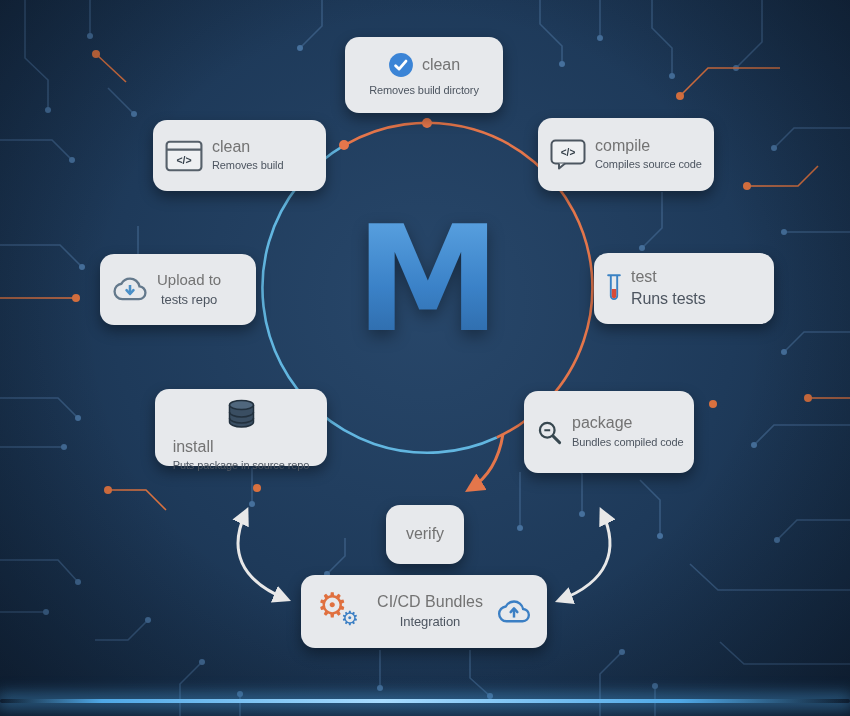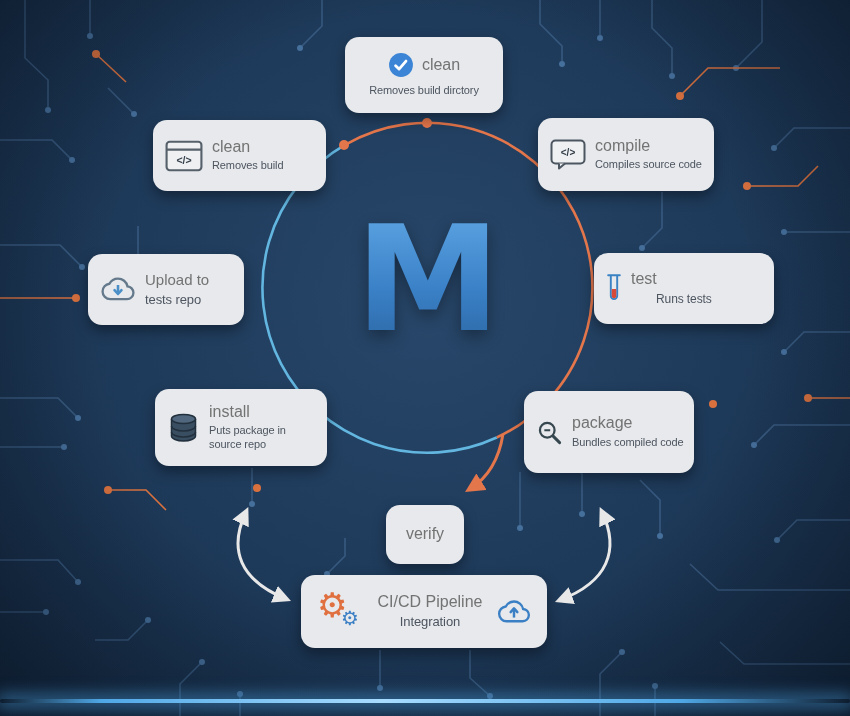--- a/index.html
+++ b/index.html
@@ -220,21 +220,21 @@
         <path d="M9 24.5 L9 29.5 L15 24.5" fill="#eef0f2" stroke="#4c5660" stroke-width="2" stroke-linejoin="round"></path>
         <text x="18" y="17" font-size="10" text-anchor="middle" fill="#333e48" font-weight="bold">&lt;/&gt;</text>
       </svg>
     </span>
     <div class="txt">
       <span class="title">compile</span>
       <span class="subtitle">Compiles source code</span>
     </div>
   </div>
 
-  <div class="card" style="left:88px; top:254px; width:156px; height:71px;">
+  <div class="card" style="left:100px; top:254px; width:156px; height:71px;text-align:center;">
     <span class="icon">
       <svg width="36" height="27" viewBox="0 0 24 21">
         <path d="M19.35 8.04A7.49 7.49 0 0 0 12 2C9.11 2 6.6 3.64 5.35 6.04A5.99 5.99 0 0 0 0 12c0 3.31 2.69 6 6 6h13c2.76 0 5-2.24 5-5 0-2.64-2.05-4.78-4.65-4.96z" fill="none" stroke="#64798c" stroke-width="1.8"></path>
         <line x1="12" y1="7" x2="12" y2="13.6" stroke="#4a8fc7" stroke-width="2"></line>
         <path d="M9.3 11 L12 14 L14.7 11" fill="none" stroke="#4a8fc7" stroke-width="2" stroke-linecap="round" stroke-linejoin="round"></path>
       </svg>
     </span>
     <div class="txt">
       <span class="title" style="font-size:15px;">Upload to</span>
       <span class="subtitle" style="font-size:13px;">tests repo</span>
@@ -244,25 +244,25 @@
   <div class="card" style="left:594px; top:253px; width:180px; height:71px;">
     <span class="icon">
       <svg width="16" height="34" viewBox="0 0 15 32">
         <path d="M4.5 3 V22.5 a3 3 0 0 0 6 0 V3" fill="none" stroke="#3b82c4" stroke-width="1.8"></path>
         <line x1="2" y1="3" x2="13" y2="3" stroke="#3b82c4" stroke-width="1.8" stroke-linecap="round"></line>
         <path d="M5.4 16 V22.5 a2.1 2.1 0 0 0 4.2 0 V16 z" fill="#d84b38"></path>
       </svg>
     </span>
     <div class="txt">
       <span class="title">test</span>
-      <span class="subtitle" style="font-size:12px;margin-left:25px;">Runs tests</span>
-    </div>
-  </div>
-
-  <div class="card" style="left:155px; top:389px; width:172px; height:77px;">
+      <span class="subtitle" style="font-size:16px;">Runs tests</span>
+    </div>
+  </div>
+
+  <div class="card" style="left:155px; top:389px; width:172px; height:77px;flex-direction:column;">
     <span class="icon">
       <svg width="33" height="30" viewBox="0 0 32 30">
         <path d="M4 6 v17 c0 2.8 5.4 5 12 5 s12 -2.2 12 -5 V6" fill="#3a4e62" stroke="#22303d" stroke-width="1.5"></path>
         <ellipse cx="16" cy="6" rx="12" ry="4.5" fill="#50677d" stroke="#22303d" stroke-width="1.5"></ellipse>
         <path d="M4 13 c0 2.8 5.4 5 12 5 s12 -2.2 12 -5" fill="none" stroke="#22303d" stroke-width="1.5"></path>
         <path d="M4 19 c0 2.8 5.4 5 12 5 s12 -2.2 12 -5" fill="none" stroke="#22303d" stroke-width="1.5"></path>
       </svg>
     </span>
     <div class="txt">
       <span class="title">install</span>
@@ -287,21 +287,21 @@
   <div class="card verify" style="left:386px; top:466px; width:78px; height:59px;">
     <span class="title">verify</span>
   </div>
 
   <div class="card" style="left:301px; top:575px; width:246px; height:73px; padding:10px 16px;">
     <span class="icon gears">
       <span class="gear-big">⚙</span>
       <span class="gear-small">⚙</span>
     </span>
     <div class="txt center">
-      <span class="title">CI/CD Pipeline</span>
+      <span class="title">CI/CD Bundles</span>
       <span class="subtitle" style="font-size:13px;">Integration</span>
     </div>
     <span class="icon">
       <svg width="34" height="26" viewBox="0 0 24 21">
         <path d="M19.35 8.04A7.49 7.49 0 0 0 12 2C9.11 2 6.6 3.64 5.35 6.04A5.99 5.99 0 0 0 0 12c0 3.31 2.69 6 6 6h13c2.76 0 5-2.24 5-5 0-2.64-2.05-4.78-4.65-4.96z" fill="none" stroke="#3b7fc4" stroke-width="1.9"></path>
         <line x1="12" y1="15" x2="12" y2="8" stroke="#3b7fc4" stroke-width="2"></line>
         <path d="M9.3 10.6 L12 7.6 L14.7 10.6" fill="none" stroke="#3b7fc4" stroke-width="2" stroke-linecap="round" stroke-linejoin="round"></path>
       </svg>
     </span>
   </div>

